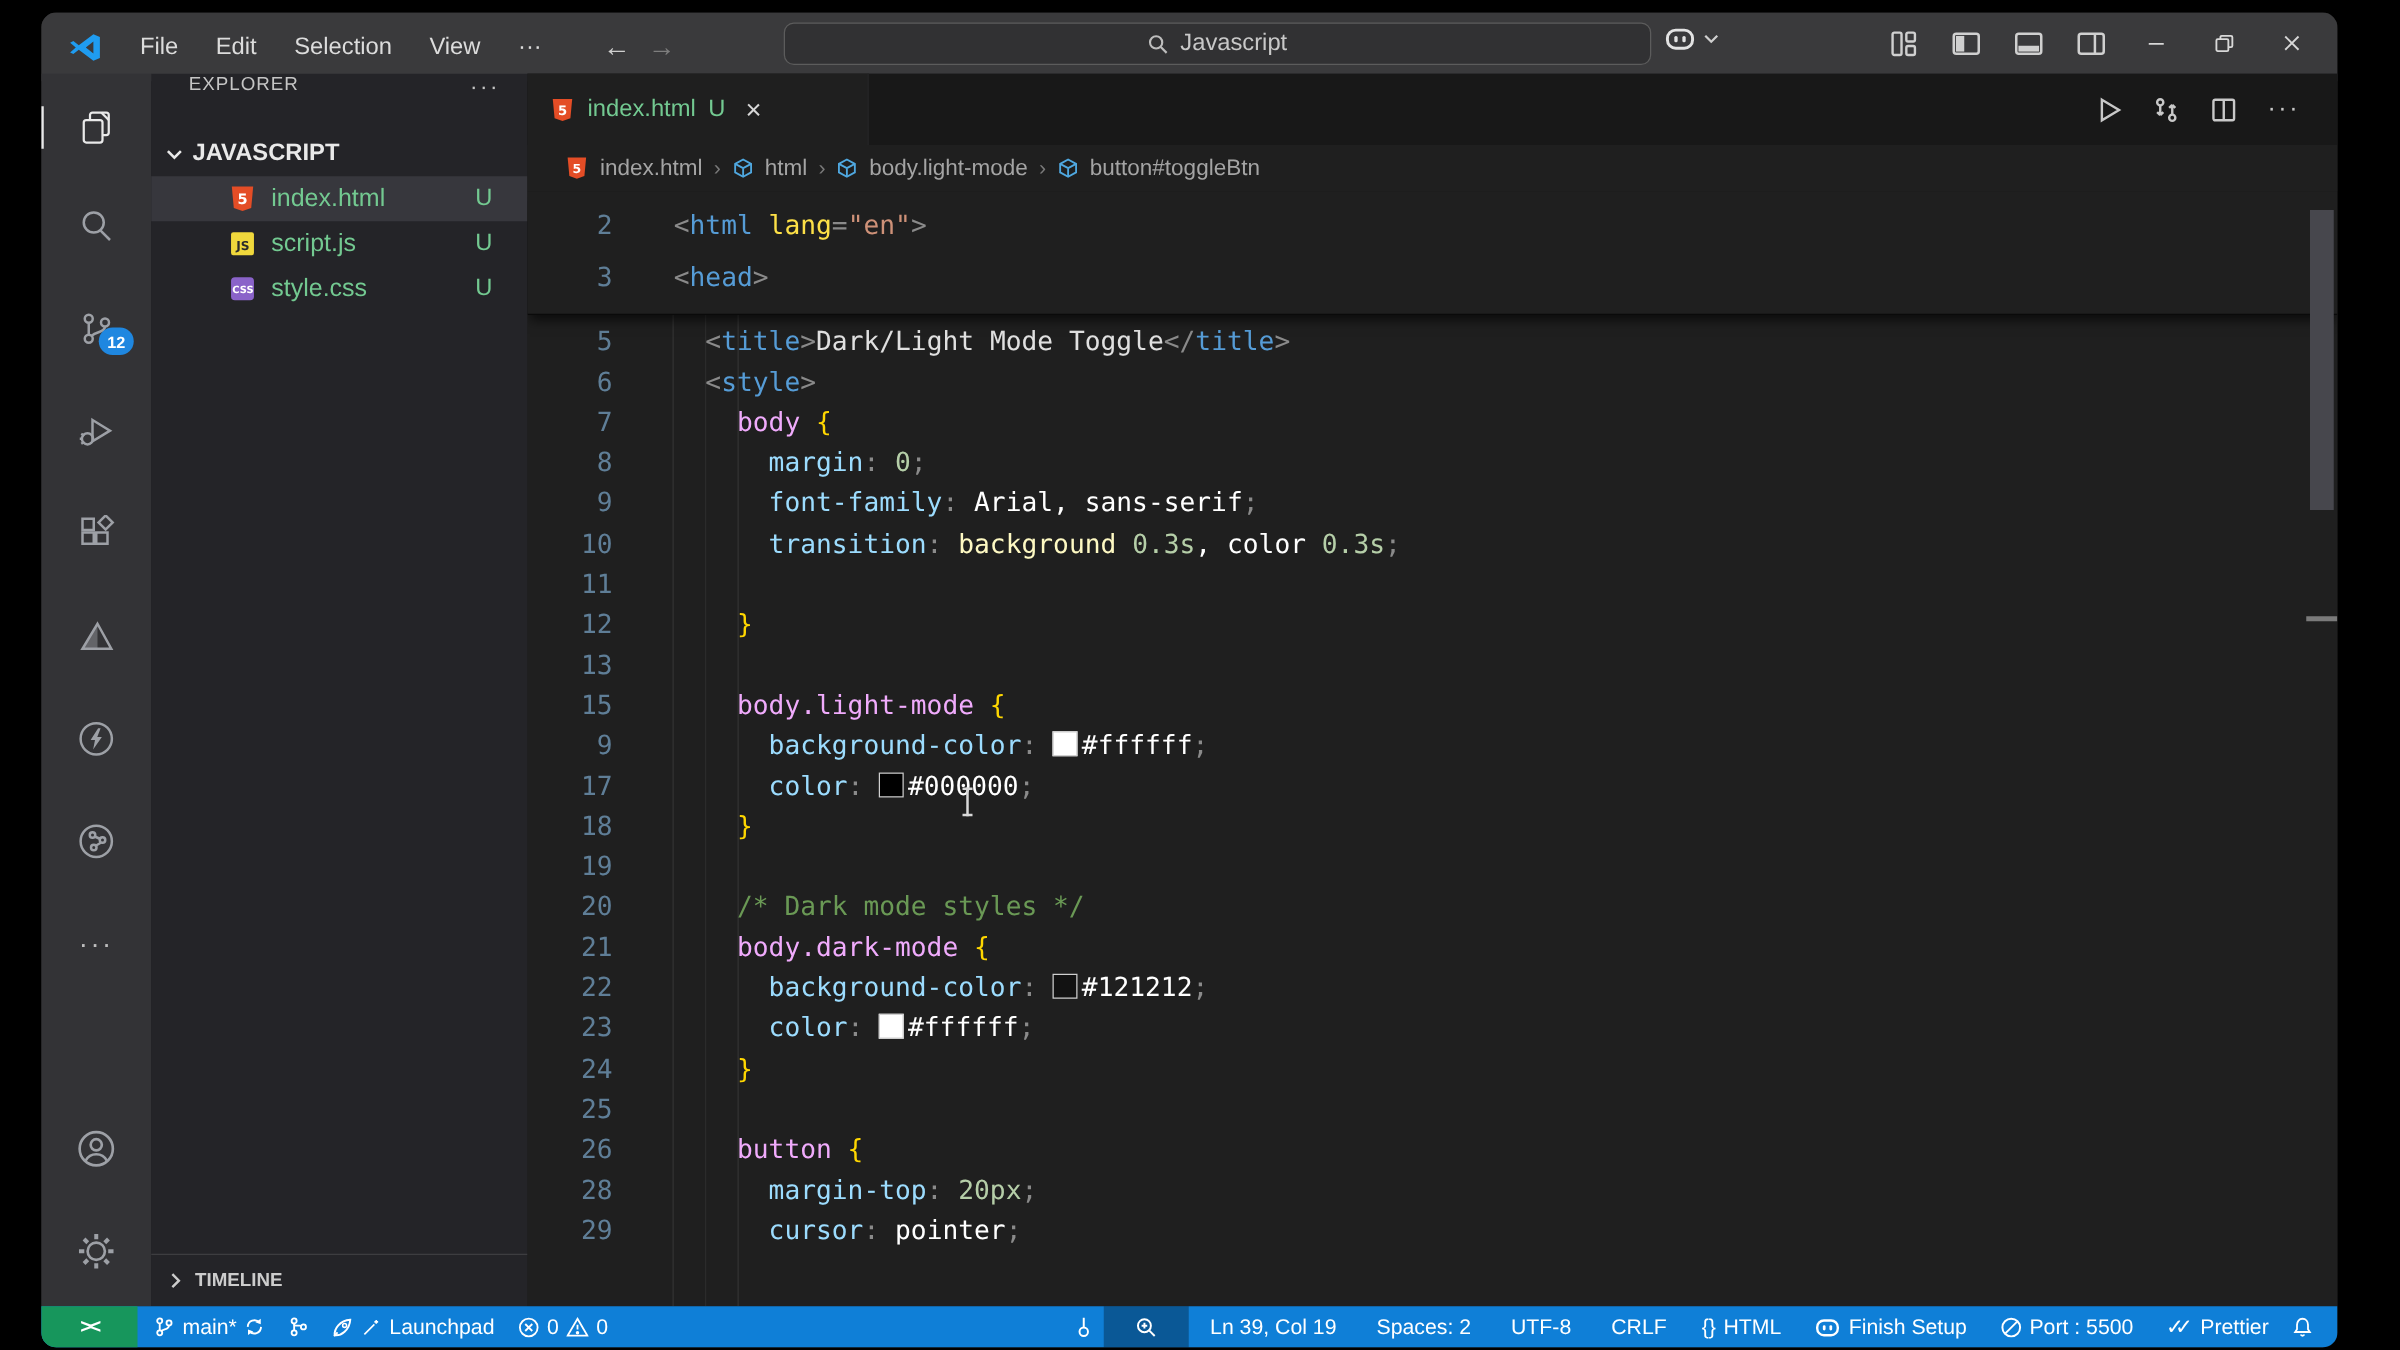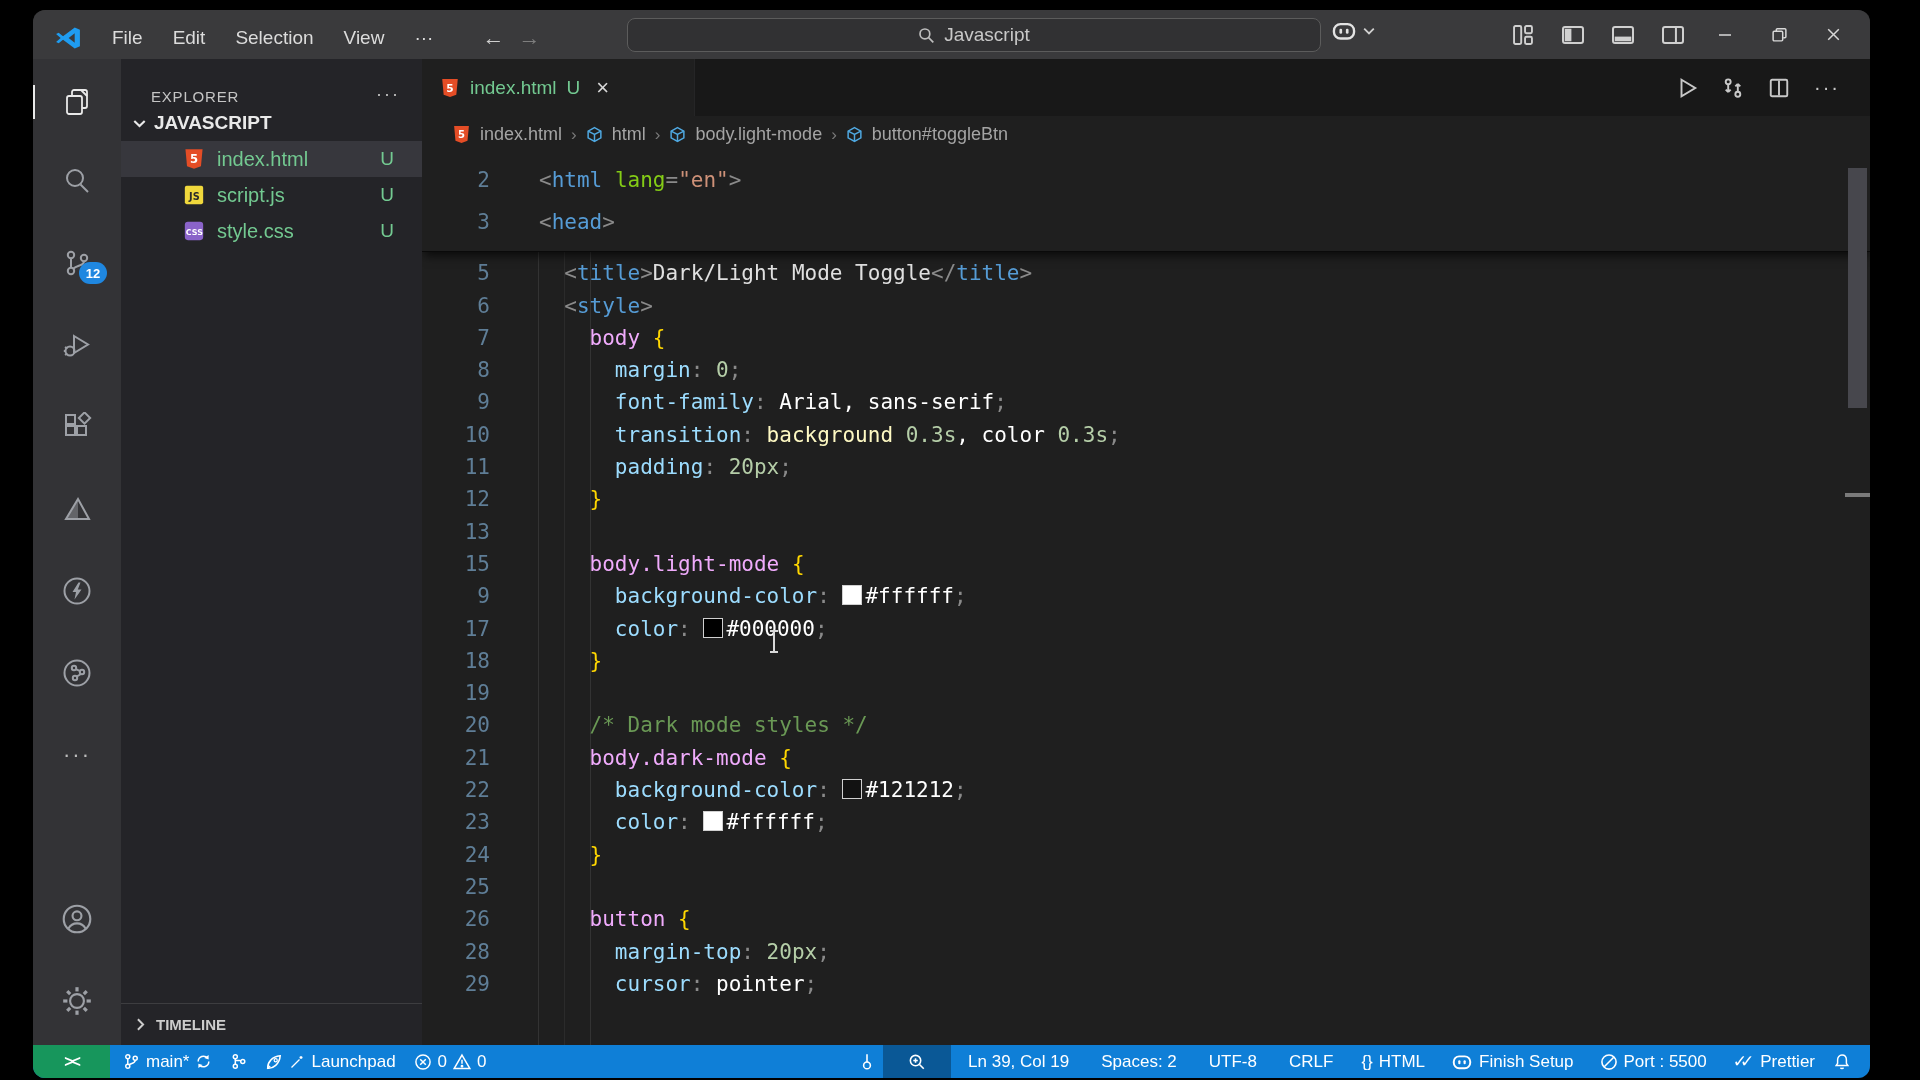--- a/index.html
+++ b/index.html
@@ -27,21 +27,21 @@
   .act-item{position:absolute;left:0;width:88px;height:46px;display:flex;align-items:center;
             justify-content:center;color:#9da0a6;}
   .act-item.active{color:#e9e9e9;}
   .act-item.active::before{content:"";position:absolute;left:0;top:6px;bottom:6px;width:2px;background:#e9e9e9;}
   .badge{position:absolute;right:14px;bottom:2px;min-width:22px;height:22px;border-radius:11px;
          background:#1f87e0;color:#fff;font-size:13px;font-weight:bold;display:flex;align-items:center;
          justify-content:center;padding:0 3px;}
   .dots-act{font-size:22px;letter-spacing:2px;color:#bdbdbd;}
   
   .sidebar{position:absolute;left:88px;top:49px;width:301px;bottom:33px;background:#242428;color:#cccccc;}
-  .sb-header{height:46px;display:flex;align-items:flex-end;padding:0 22px 0 30px;font-size:15px;
+  .sb-header{height:46px;display:flex;align-items:flex-start;padding:0 22px 0 30px;font-size:15px;
              letter-spacing:.8px;color:#c5c5c5;}
   .sb-header .more{margin-left:auto;font-size:18px;letter-spacing:2px;color:#c5c5c5;}
   .sb-section{height:36px;display:flex;align-items:center;gap:8px;padding-left:12px;font-size:19px;
               font-weight:bold;color:#e9e9e9;}
   .file-row{height:36px;display:flex;align-items:center;padding-left:62px;position:relative;font-size:20px;color:#73c991;}
   .file-row.selected{background:#37373d;}
   .file-row .ficon{width:22px;height:22px;margin-right:12px;flex:none;}
   .file-row .ubadge{position:absolute;right:28px;color:#73c991;font-size:19px;}
   .sb-bottom{position:absolute;left:0;right:0;height:41px;border-top:1px solid #3d3d40;display:flex;
              align-items:center;gap:10px;padding-left:14px;font-size:15px;font-weight:bold;color:#cccccc;}
@@ -58,21 +58,21 @@
   .codearea{position:absolute;left:0;top:94px;right:0;bottom:0;overflow:hidden;
             font-family:"DejaVu Sans Mono","Liberation Mono",monospace;font-size:21px;}
   .guide{position:absolute;top:92px;bottom:0;width:1px;background:rgba(255,255,255,0.09);z-index:0;}
   .lines{position:absolute;left:0;top:72px;right:0;z-index:1;}
   .crow{display:flex;height:32.3px;line-height:32.3px;}
   .ln{width:68px;flex:none;text-align:right;color:#5f7e97;}
   .ct{padding-left:49px;white-space:pre;}
   .sticky{position:absolute;left:0;top:0;right:0;height:92px;background:#1f1f1f;z-index:2;
           border-bottom:1px solid #0a0a0a;box-shadow:0 6px 9px -2px rgba(0,0,0,0.65);padding-top:6px;}
   .sticky .crow{height:42px;line-height:42px;}
-  .tk-p{color:#8a8a8a}.tk-tag{color:#569cd6}.tk-attr{color:#84cc16}.tk-str{color:#ce9178}
+  .tk-p{color:#8a8a8a}.tk-tag{color:#569cd6}.tk-attr{color:#fde047}.tk-str{color:#ce9178}
   .tk-txt{color:#e0e0e0}.tk-sel{color:#f0abfc}.tk-brace{color:#ffd700}.tk-prop{color:#9cdcfe}
   .tk-num{color:#b5cea8}.tk-val{color:#ffffff}.tk-err{color:#fef9c3}.tk-com{color:#6a9955}.tk-x{color:#d4d4d4}
   .swatch{display:inline-block;width:18px;height:18px;border:1.5px solid #d0d0d0;vertical-align:-2px;margin-right:3px;}
   .scrollbar{position:absolute;right:0;top:0;width:25px;bottom:0;z-index:3;}
   .sb-thumb{position:absolute;left:3px;right:3px;top:15px;height:240px;background:#47474d;}
   .sb-marker{position:absolute;left:0;right:0;top:340px;height:4px;background:#9a9a9a;opacity:.75;}
   .ibeam{position:absolute;left:351px;top:477px;width:2px;height:23px;background:#d8d8d8;z-index:4;}
   .ibeam::before,.ibeam::after{content:"";position:absolute;left:-3px;width:8px;height:2px;background:#d8d8d8;}
   .ibeam::after{bottom:0;}
   
@@ -389,21 +389,20 @@
           <div class="crow">
             <span class="ln">9</span>
             <span class="ct"><span class="tk-x">      </span><span class="tk-prop">font-family</span><span class="tk-p">:</span><span class="tk-val"> Arial, sans-serif</span><span class="tk-p">;</span></span>
           </div>
           <div class="crow">
             <span class="ln">10</span>
             <span class="ct"><span class="tk-x">      </span><span class="tk-prop">transition</span><span class="tk-p">:</span><span class="tk-x"> </span><span class="tk-err">background</span><span class="tk-x"> </span><span class="tk-num">0.3s</span><span class="tk-val">, </span><span class="tk-val">color</span><span class="tk-x"> </span><span class="tk-num">0.3s</span><span class="tk-p">;</span></span>
           </div>
           <div class="crow">
             <span class="ln">11</span>
-            <span class="ct"><span class="tk-x">      </span><span class="tk-prop">padding</span><span class="tk-p">:</span><span class="tk-x"> </span><span class="tk-num">20px</span><span class="tk-p">;</span></span>
           </div>
           <div class="crow">
             <span class="ln">12</span>
             <span class="ct"><span class="tk-x">    </span><span class="tk-brace">}</span></span>
           </div>
           <div class="crow">
             <span class="ln">13</span>
             <span class="ct"></span>
           </div>
           <div class="crow">

